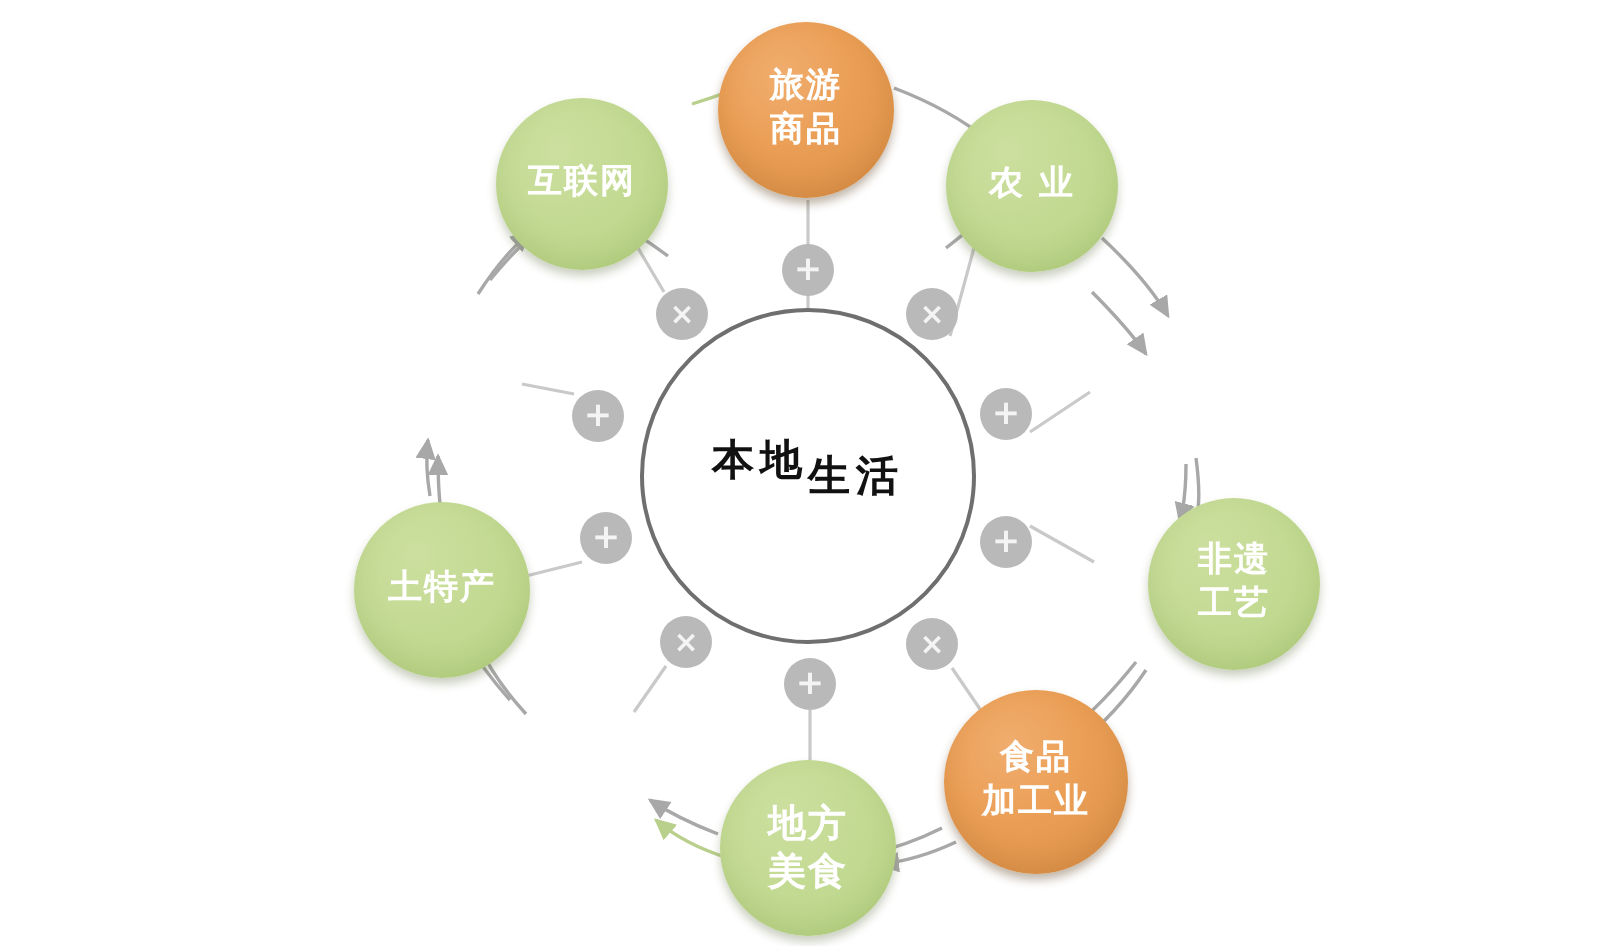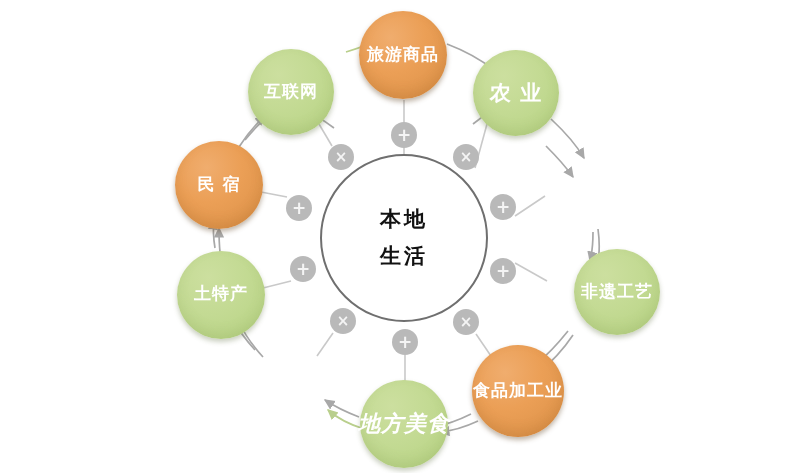--- a/index.html
+++ b/index.html
@@ -20,21 +20,21 @@
     left: 0;
     top: 0;
     width: 800px;
     height: 473px;
   }
 
   .node {
     position: absolute;
     border-radius: 50%;
     display: flex;
-    flex-direction: row;
+    flex-direction: column;
     align-items: center;
     justify-content: center;
     color: #ffffff;
     font-weight: bold;
     letter-spacing: 1px;
     line-height: 1.28;
     text-align: center;
     box-sizing: border-box;
     z-index: 5;
   }
@@ -48,21 +48,21 @@
     background: radial-gradient(circle at 36% 30%, #ccdf9f 0%, #c3da93 45%, #bcd68a 74%, #b2ce7e 100%);
     box-shadow: 0 3px 5px rgba(90,105,60,0.32), inset 0 -6px 12px rgba(120,145,70,0.16);
   }
 
   .center-node {
     position: absolute;
     border-radius: 50%;
     background: #ffffff;
     border: 2px solid #6f6f6f;
     display: flex;
-    flex-direction: column;
+    flex-direction: row;
     align-items: center;
     justify-content: center;
     color: #111111;
     font-weight: bold;
     box-sizing: border-box;
     z-index: 4;
   }
   .center-node .line {
     display: block;
     letter-spacing: 3px;
@@ -142,48 +142,45 @@
   <div class="center-node" style="left:320px;top:154px;width:168px;height:168px;font-size:21px;">
     <span class="line first">本地</span>
     <span class="line">生活</span>
   </div>
 
   <div class="node orange" style="left:359px;top:11px;width:88px;height:88px;font-size:17px;">
     <span class="line">旅游</span>
     <span class="line">商品</span>
   </div>
 
-  <div class="node green" style="left:473px;top:50px;width:86px;height:86px;font-size:21px;">
+  <div class="node green" style="left:473px;top:50px;width:86px;height:86px;font-size:17px;">
     <span class="line">农 业</span>
   </div>
 
 
   <div class="node green" style="left:574px;top:249px;width:86px;height:86px;font-size:17px;">
     <span class="line">非遗</span>
     <span class="line">工艺</span>
   </div>
 
   <div class="node orange" style="left:472px;top:345px;width:92px;height:92px;font-size:17px;text-align:right;">
     <span class="line">食品</span>
     <span class="line">加工业</span>
   </div>
 
-  <div class="node green" style="left:360px;top:380px;width:88px;height:88px;font-size:22px;font-style:italic;">
+  <div class="node green" style="left:360px;top:380px;width:88px;height:88px;font-size:19px;">
     <span class="line">地方</span>
     <span class="line">美食</span>
   </div>
 
 
-  <div class="node green" style="left:177px;top:251px;width:88px;height:88px;font-size:17px;font-family:Liberation Mono, monospace;">
+  <div class="node green" style="left:177px;top:251px;width:88px;height:88px;font-size:17px;">
     <span class="line">土特产</span>
   </div>
 
-  <div class="node orange" style="left:175px;top:141px;width:88px;height:88px;font-size:17px;">
-    <span class="line">民 宿</span>
-  </div>
 
   <div class="node green" style="left:248px;top:49px;width:86px;height:86px;font-size:17px;">
     <span class="line">互联网</span>
   </div>
 
   <div class="badge plus" style="left:391px;top:122px;width:26px;height:26px;">
     <span>+</span>
   </div>
   <div class="badge times" style="left:453px;top:144px;width:26px;height:26px;">
     <span>×</span>

